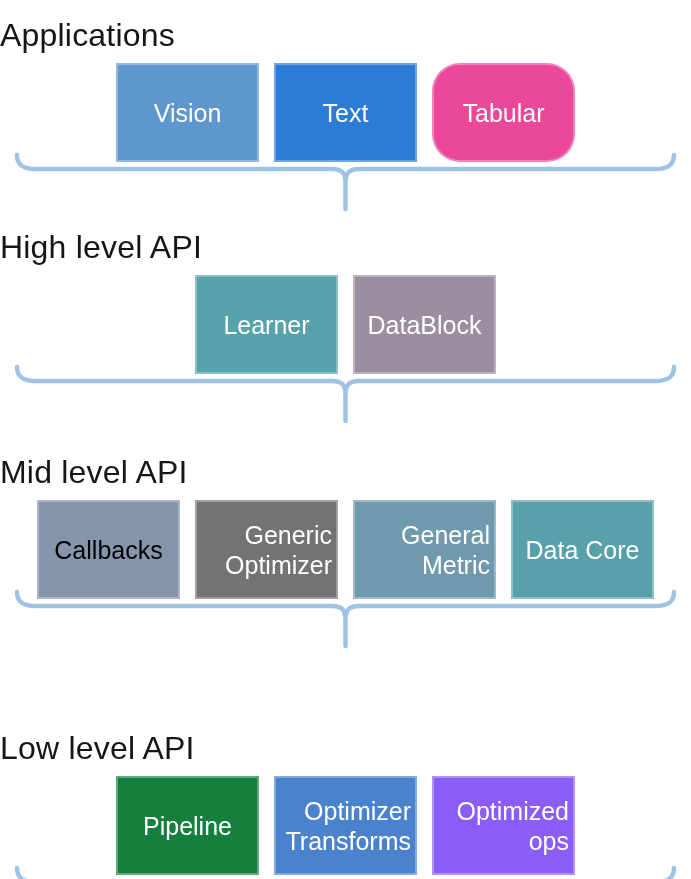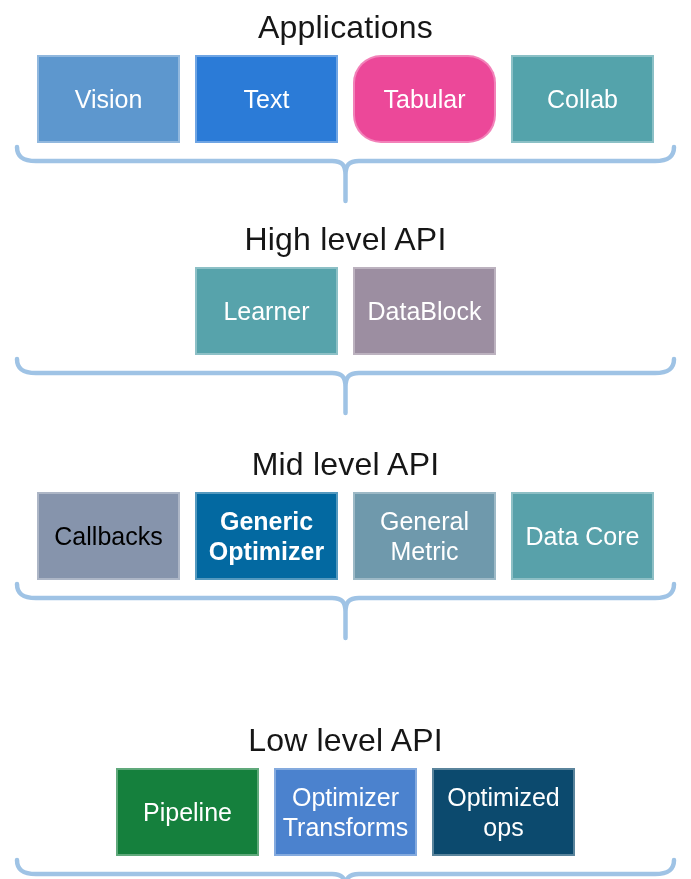--- a/index.html
+++ b/index.html
@@ -18,64 +18,62 @@
     position: absolute;
     left: 0;
     width: 691px;
   }
   #section-applications { top: 0; }
   #section-high        { top: 212px; }
   #section-mid         { top: 437px; }
   #section-low         { top: 713px; }
 
   .section-title {
-    padding-top: 8px;
+    padding-top: 16px;
     height: 38px;
     font-size: 32px;
     line-height: 38px;
-    text-align: center;
     color: #161616;
     letter-spacing: 0.2px;
   }
   .box-row {
     margin-top: 9px;
     display: flex;
     justify-content: center;
     gap: 15px;
     height: 83px;
   }
   .layer-box {
     box-sizing: border-box;
     width: 143px;
-    height: 88px;
+    height: 99px;
     border: 2px solid rgba(255,255,255,0.32);
     display: flex;
     align-items: center;
     justify-content: center;
-    text-align: center;
+    text-align: right;
     color: #ffffff;
     font-size: 25px;
     line-height: 30px;
     padding: 12px 4px;
   }
   .brace-svg {
     display: block;
     margin-top: 6px;
   }
 </style>
 </head>
 <body style="background-color: rgb(255, 255, 255);">
 
 <div class="section" id="section-applications">
   <div class="section-title" style="color: rgb(22, 22, 22);">Applications</div>
   <div class="box-row">
     <div class="layer-box" style="background-color: rgb(93, 151, 206); color: rgb(255, 255, 255);">Vision</div>
     <div class="layer-box" style="background-color: rgb(43, 123, 215); color: rgb(255, 255, 255);">Text</div>
     <div class="layer-box" style="background-color: #ec4899; color: rgb(255, 255, 255); border-radius: 28px;">Tabular</div>
-    <div class="layer-box" style="background-color: rgb(84, 163, 171); color: rgb(255, 255, 255);">Collab</div>
   </div>
   <svg class="brace-svg brace" width="691" height="60" viewBox="0 0 691 60">
     <path fill="none" stroke-width="4.5" stroke-linecap="round" stroke-linejoin="round" d="M 17 3 C 17 13 23 17 36 17 L 332 17 C 342 17 345.5 21 345.5 31 L 345.5 57 M 345.5 31 C 345.5 21 349 17 359 17 L 655 17 C 668 17 674 13 674 3" stroke="#9fc3e5"></path>
   </svg>
 </div>
 
 <div class="section" id="section-high">
   <div class="section-title" style="color: rgb(22, 22, 22);">High level API</div>
   <div class="box-row">
     <div class="layer-box" style="background-color: rgb(87, 163, 171); color: rgb(255, 255, 255);">Learner</div>
@@ -83,32 +81,32 @@
   </div>
   <svg class="brace-svg brace" width="691" height="60" viewBox="0 0 691 60">
     <path fill="none" stroke-width="4.5" stroke-linecap="round" stroke-linejoin="round" d="M 17 3 C 17 13 23 17 36 17 L 332 17 C 342 17 345.5 21 345.5 31 L 345.5 57 M 345.5 31 C 345.5 21 349 17 359 17 L 655 17 C 668 17 674 13 674 3" stroke="#9fc3e5"></path>
   </svg>
 </div>
 
 <div class="section" id="section-mid">
   <div class="section-title" style="color: rgb(22, 22, 22);">Mid level API</div>
   <div class="box-row">
     <div class="layer-box" style="background-color: rgb(134, 148, 172); color: #000000;">Callbacks</div>
-    <div class="layer-box" style="background-color: #0369a1; color: rgb(255, 255, 255); font-weight: bold;">Generic Optimizer</div>
+    <div class="layer-box" style="background-color: #737373; color: rgb(255, 255, 255);">Generic Optimizer</div>
     <div class="layer-box" style="background-color: rgb(111, 153, 172); color: rgb(255, 255, 255);">General Metric</div>
     <div class="layer-box" style="background-color: rgb(88, 161, 170); color: rgb(255, 255, 255);">Data Core</div>
   </div>
   <svg class="brace-svg brace" width="691" height="60" viewBox="0 0 691 60">
     <path fill="none" stroke-width="4.5" stroke-linecap="round" stroke-linejoin="round" d="M 17 3 C 17 13 23 17 36 17 L 332 17 C 342 17 345.5 21 345.5 31 L 345.5 57 M 345.5 31 C 345.5 21 349 17 359 17 L 655 17 C 668 17 674 13 674 3" stroke="#9fc3e5"></path>
   </svg>
 </div>
 
 <div class="section" id="section-low">
   <div class="section-title" style="color: rgb(22, 22, 22);">Low level API</div>
   <div class="box-row">
     <div class="layer-box" style="background-color: #15803d; color: rgb(255, 255, 255);">Pipeline</div>
     <div class="layer-box" style="background-color: rgb(75, 130, 206); color: rgb(255, 255, 255);">Optimizer Transforms</div>
-    <div class="layer-box" style="background-color: #0c4a6e; color: rgb(255, 255, 255);">Optimized ops</div>
+    <div class="layer-box" style="background-color: #8b5cf6; color: rgb(255, 255, 255);">Optimized ops</div>
   </div>
   <svg class="brace-svg brace" width="691" height="60" viewBox="0 0 691 60">
     <path fill="none" stroke-width="4.5" stroke-linecap="round" stroke-linejoin="round" d="M 17 3 C 17 13 23 17 36 17 L 332 17 C 342 17 345.5 21 345.5 31 L 345.5 57 M 345.5 31 C 345.5 21 349 17 359 17 L 655 17 C 668 17 674 13 674 3" stroke="#9fc3e5"></path>
   </svg>
 </div>
 
 </body></html>

